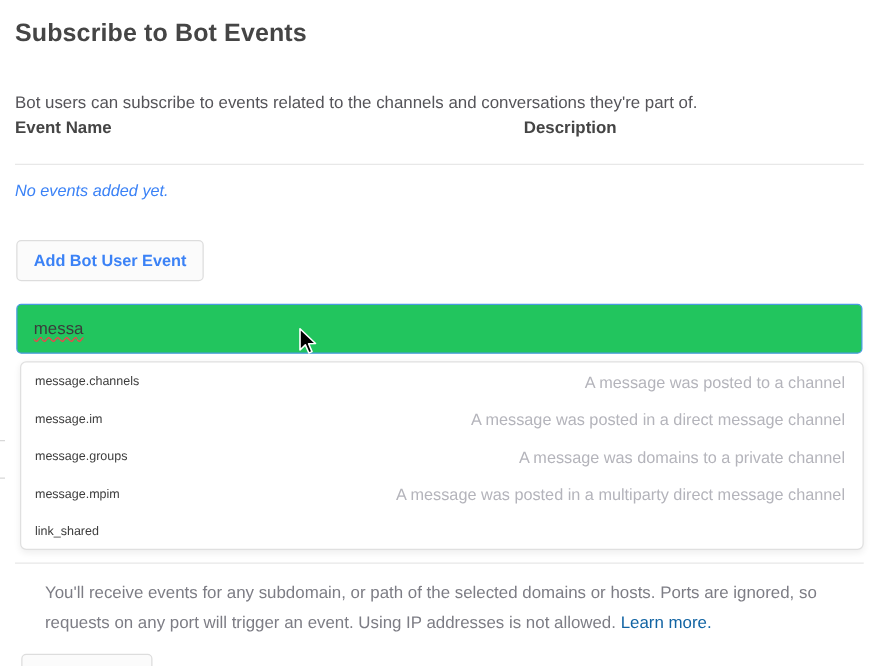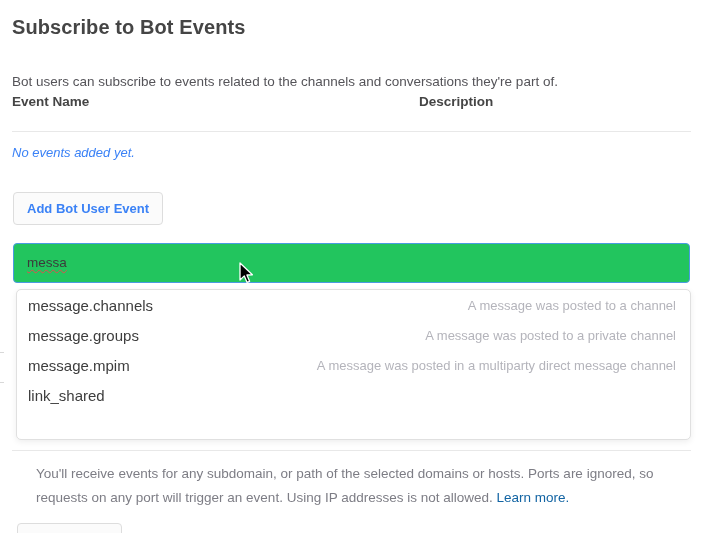--- a/index.html
+++ b/index.html
@@ -154,21 +154,21 @@
   }
   .dd-item {
     position: relative;
     height: 30px;
     display: flex;
     align-items: center;
     padding: 0 14px 0 11px;
     cursor: pointer;
   }
   .dd-name {
-    font-size: 15px;
+    font-size: 10px;
     color: #3d3d3d;
     white-space: nowrap;
   }
   .dd-desc {
     margin-left: auto;
     font-size: 13px;
     color: #b4b4bb;
     white-space: nowrap;
   }
 
@@ -243,22 +243,26 @@
   <div class="search-wrap">
     <div class="search-value">messa</div>
   </div>
 
   <div class="dropdown" id="dropdown-list">
       <div class="dd-item">
         <span class="dd-name">message.channels</span>
         <span class="dd-desc">A message was posted to a channel</span>
       </div>
       <div class="dd-item">
+        <span class="dd-name">message.im</span>
+        <span class="dd-desc">A message was posted in a direct message channel</span>
+      </div>
+      <div class="dd-item">
         <span class="dd-name">message.groups</span>
-        <span class="dd-desc">A message was posted to a private channel</span>
+        <span class="dd-desc">A message was domains to a private channel</span>
       </div>
       <div class="dd-item">
         <span class="dd-name">message.mpim</span>
         <span class="dd-desc">A message was posted in a multiparty direct message channel</span>
       </div>
       <div class="dd-item">
         <span class="dd-name">link_shared</span>
       </div>
     </div>
 

